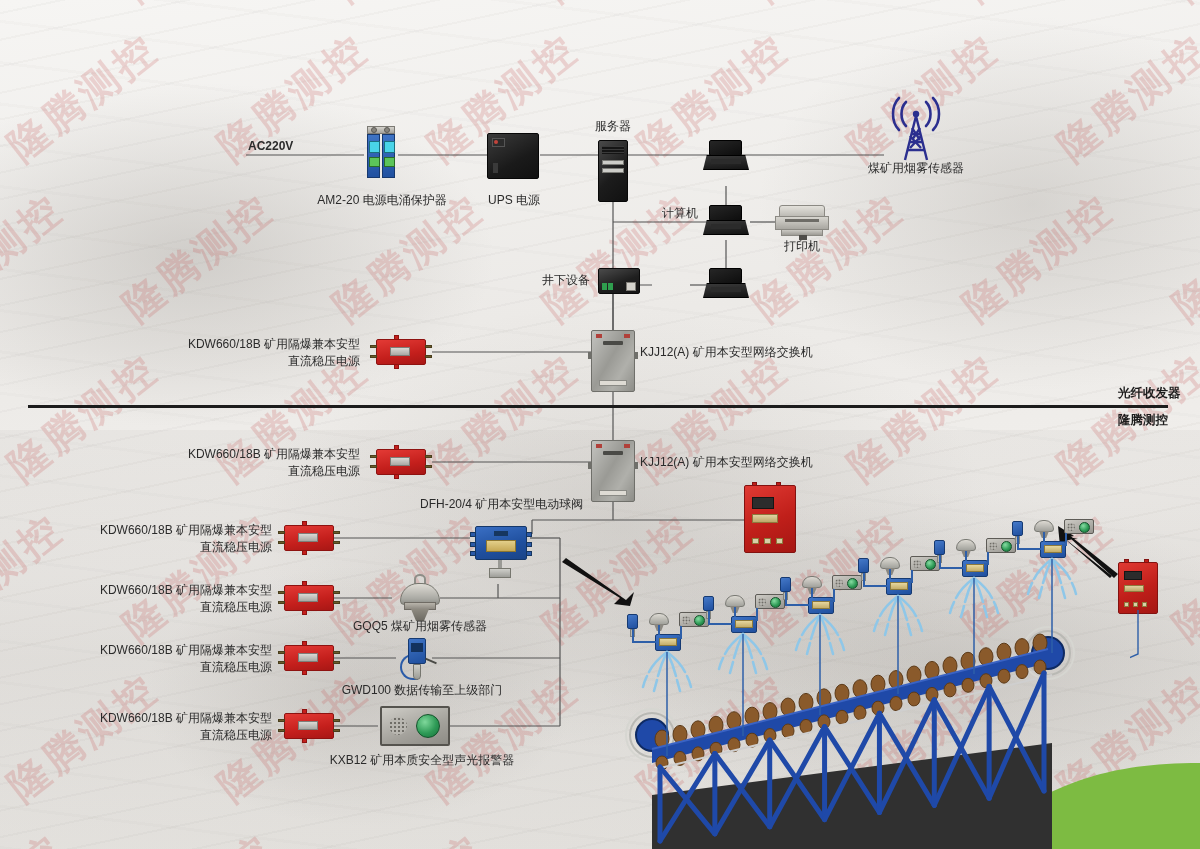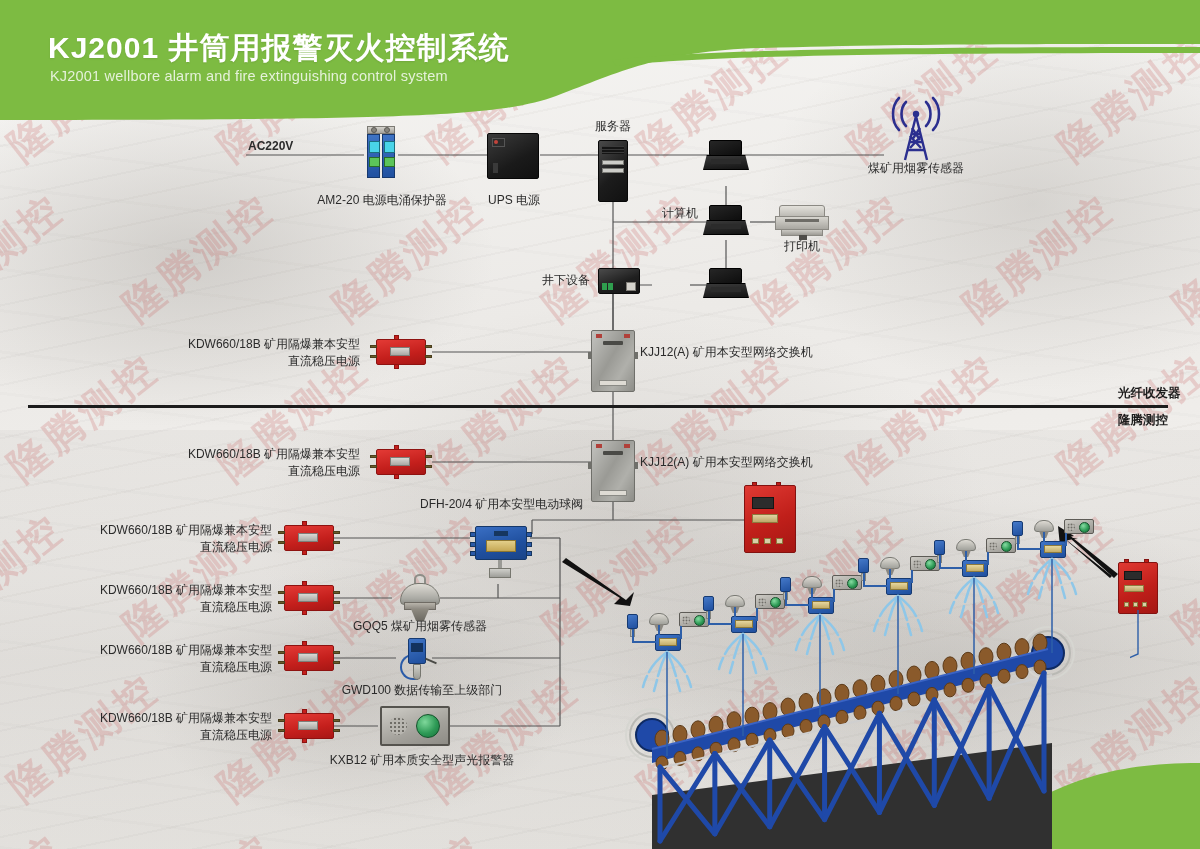--- a/index.html
+++ b/index.html
@@ -435,28 +435,20 @@
 
       <line x1="332" y1="726" x2="378" y2="726"></line>
       <line x1="450" y1="726" x2="560" y2="726"></line>
 
       <line x1="560" y1="538" x2="560" y2="726"></line>
 
       <line x1="498" y1="584" x2="498" y2="598"></line>
     </g>
   </svg>
 
-  <div class="header-wrap">
-    <svg class="header-svg" width="1200" height="132" viewBox="0 0 1200 132">
-      <path d="M0,0 H1200 V44 C1000,44 900,44 760,48 C660,51 620,72 556,96 C500,116 420,120 0,120 Z" fill="#7dbb42"></path>
-      <path d="M612,60 C700,50 860,47 1200,47 L1200,53 C860,53 700,56 616,66 Z" fill="#7dbb42"></path>
-    </svg>
-    <div class="title-main">KJ2001 井筒用报警灭火控制系统</div>
-    <div class="title-sub">KJ2001 wellbore alarm and fire extinguishing control system</div>
-  </div>
 
   <svg class="footer-svg" width="1200" height="92" viewBox="0 0 1200 92">
     <path d="M1200,92 L1200,6 C1100,6 1060,30 1010,56 C975,74 930,84 880,88 L880,92 Z" fill="#7dbb42"></path>
   </svg>
 
   <div class="lbl b" style="left:248px; top:138px;">AC220V</div>
 
   <div class="dev spd" style="left:364px; top:126px;">
     <div class="rail"></div>
     <div class="screw" style="left:7px;"></div>

